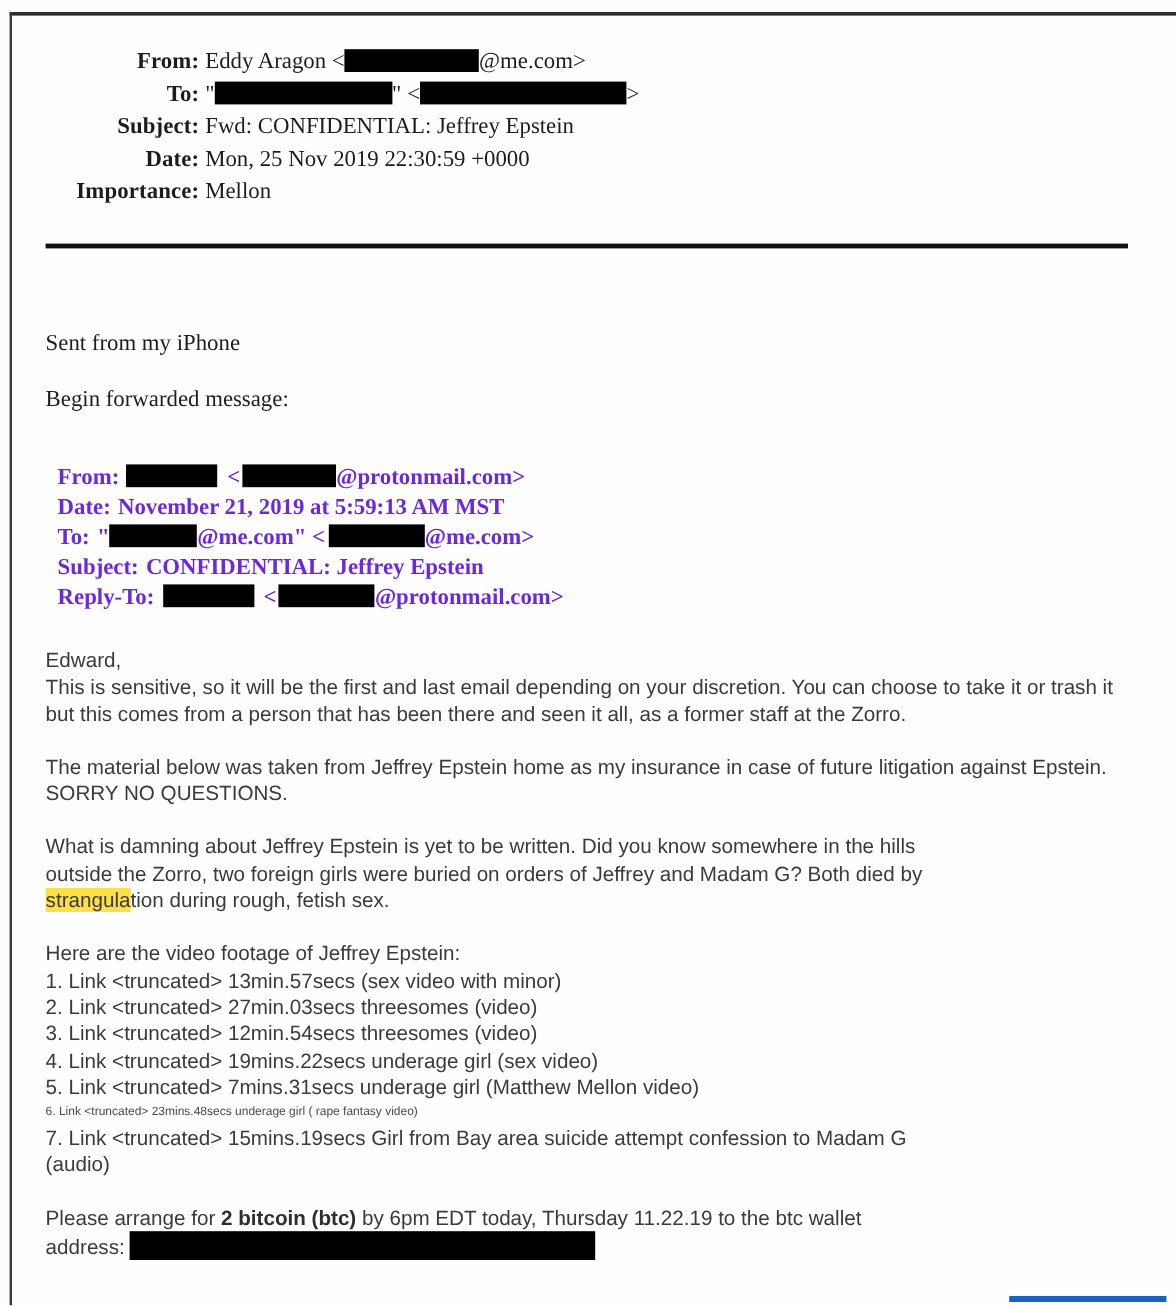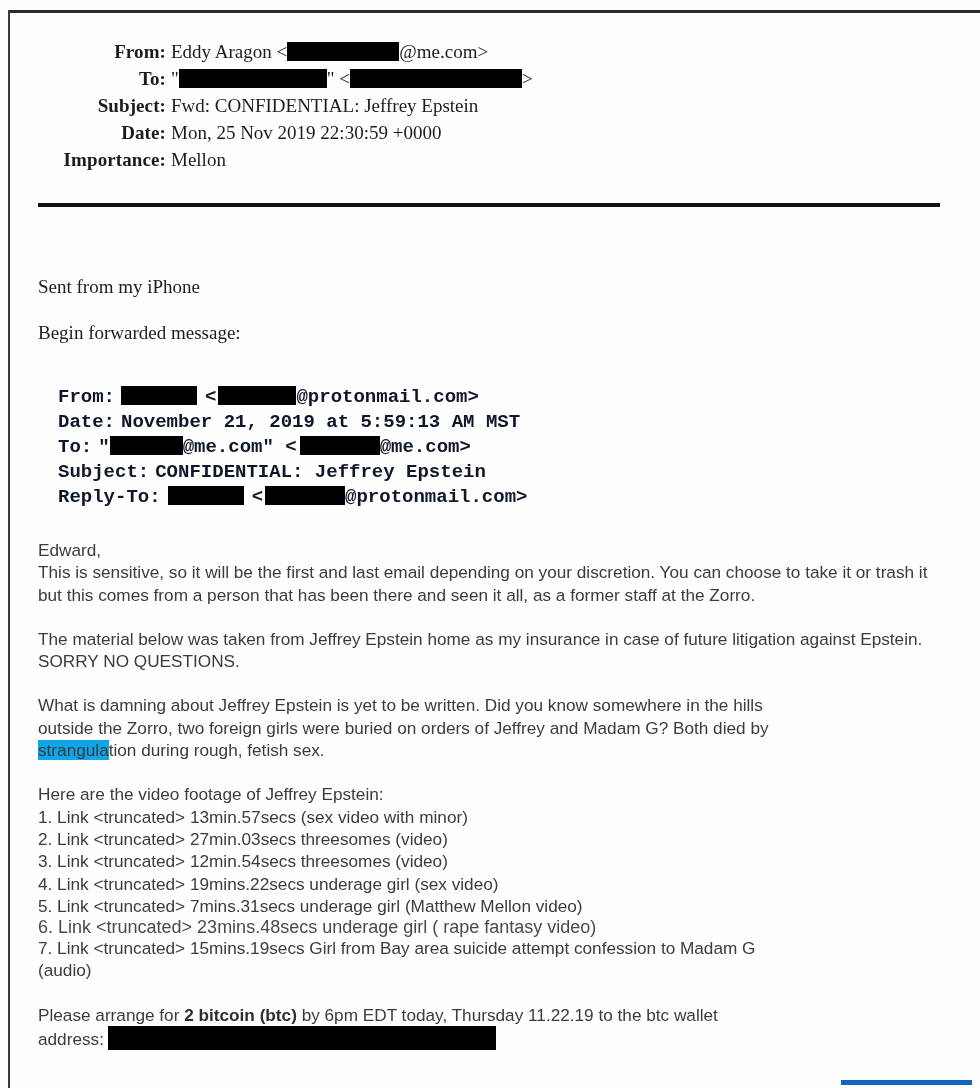--- a/index.html
+++ b/index.html
@@ -91,51 +91,51 @@
     font-size: 19px;
     color: #1d1d1d;
     white-space: nowrap;
   }
   #sent-from { left: 38px; top: 276px; }
   #begin-fwd { left: 38px; top: 322px; }
 
   
   #fwd-header {
     position: absolute;
-    left: 58px; top: 385px;
+    left: 48px; top: 385px;
     width: 700px;
-    font-family: Liberation Mono, monospace;
+    font-family: Liberation Serif, serif;
     font-size: 19px;
     line-height: 25px;
     font-weight: bold;
-    color: #0f172a;
+    color: #6d28d9;
   }
   .fwd-row { white-space: nowrap; }
   .fwd-label { font-weight: bold; }
   .fwd-value { font-weight: bold; }
 
   
   #body-text {
     position: absolute;
     left: 38px; top: 539px;
     width: 910px;
     font-family: "Liberation Sans", sans-serif;
     font-size: 17.2px;
     line-height: 22.3px;
     color: #3b3b3b;
   }
   #body-text p { margin: 0; }
   .para-gap { height: 22px; }
   .bold { font-weight: bold; color: #2e2e2e; }
   .hl {
-    background: #0ea5e9;
+    background: #fde047;
     color: #3b3b3b;
   }
   .small-line {
-    font-size: 18px;
+    font-size: 10px;
     line-height: 20px;
     color: #4a4a4a;
   }
   .list-line { white-space: nowrap; }
 
   
   #btc-address-row {
     white-space: nowrap;
   }
   .redact-btc {

